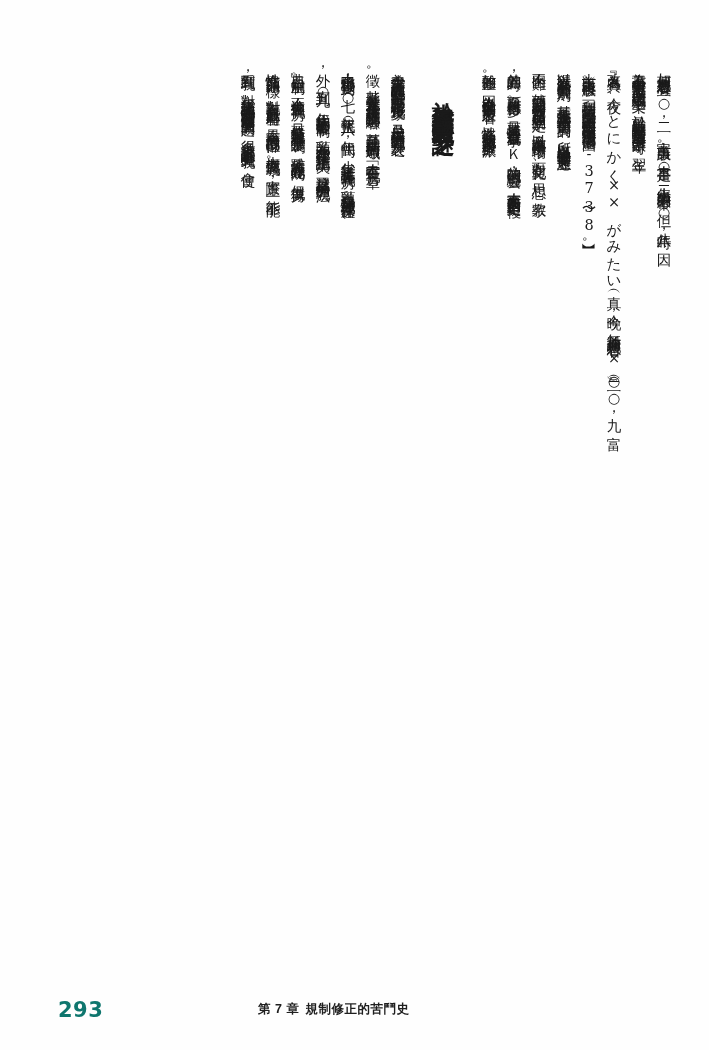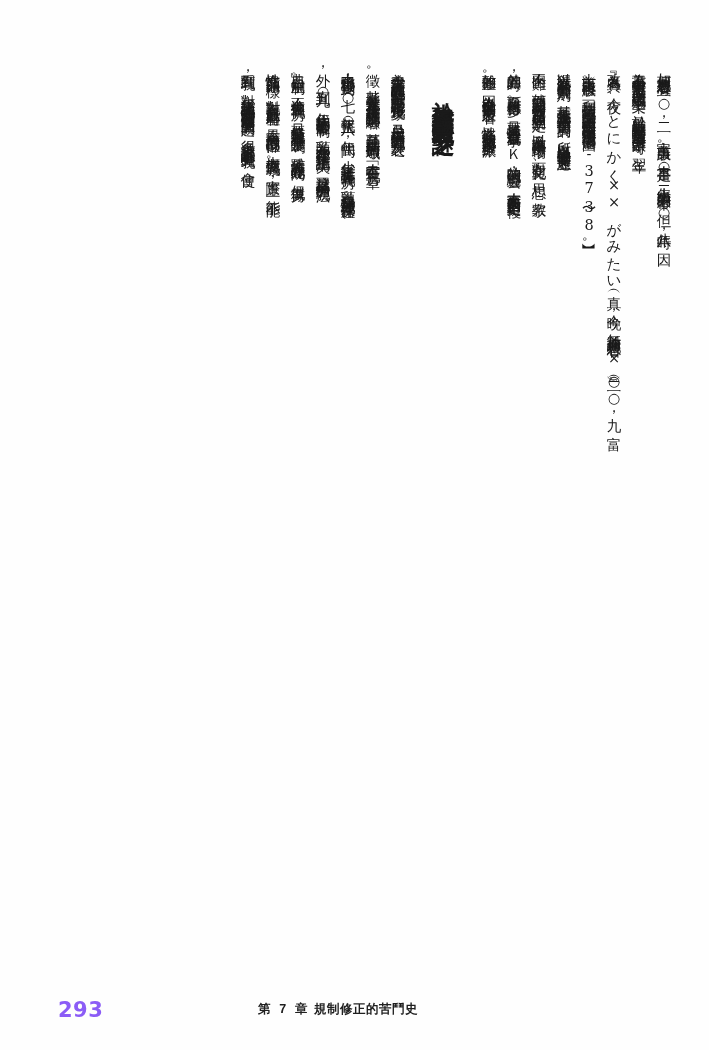--- a/index.html
+++ b/index.html
@@ -75,34 +75,34 @@
     bottom: 28px;
     height: 30px;
   }
   .page-number {
     position: absolute;
     left: 58px;
     bottom: 0;
     font-size: 21px;
     font-weight: bold;
     letter-spacing: 0.5px;
-    color: #8b5cf6;
+    color: #0f766e;
     font-family: "DejaVu Sans", "Liberation Sans", sans-serif;
     margin-top: 48px;
   }
   .footer-chapter {
     position: absolute;
     left: 258px;
     bottom: 4px;
     font-size: 12.5px;
     font-weight: bold;
     color: #1f1f1f;
     letter-spacing: 0.5px;
     white-space: nowrap;
-    font-family: Liberation Mono, monospace;
+    font-family: Liberation Sans, sans-serif;
   }
   .footer-chapter .ch-label { margin-right: 6px; }
 </style>
 </head>
 <body>
 
 <div class="page">
 
   <div class="body-area">
     <div class="col sec-a">如何就想看凌辱）』（二○○二，富士美出版）。本書是○二年出版的單行本，但○八年時，因</div>

